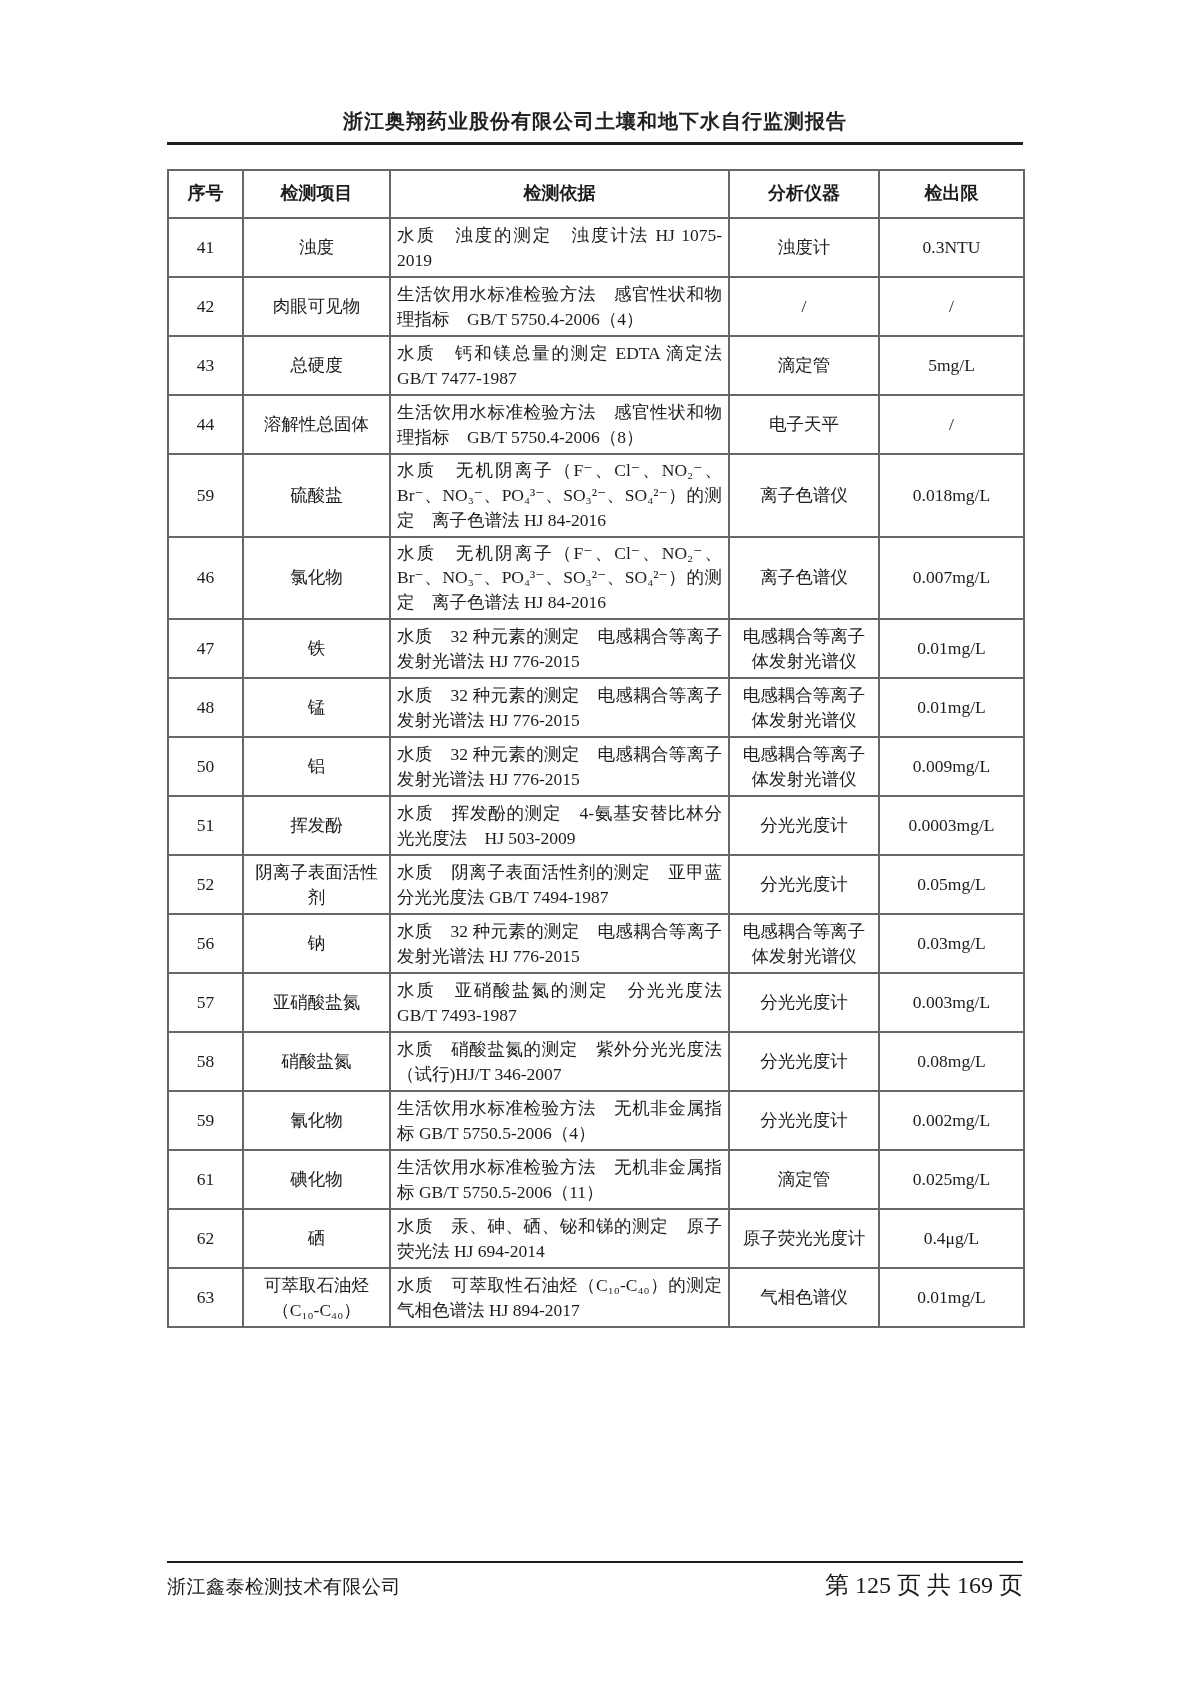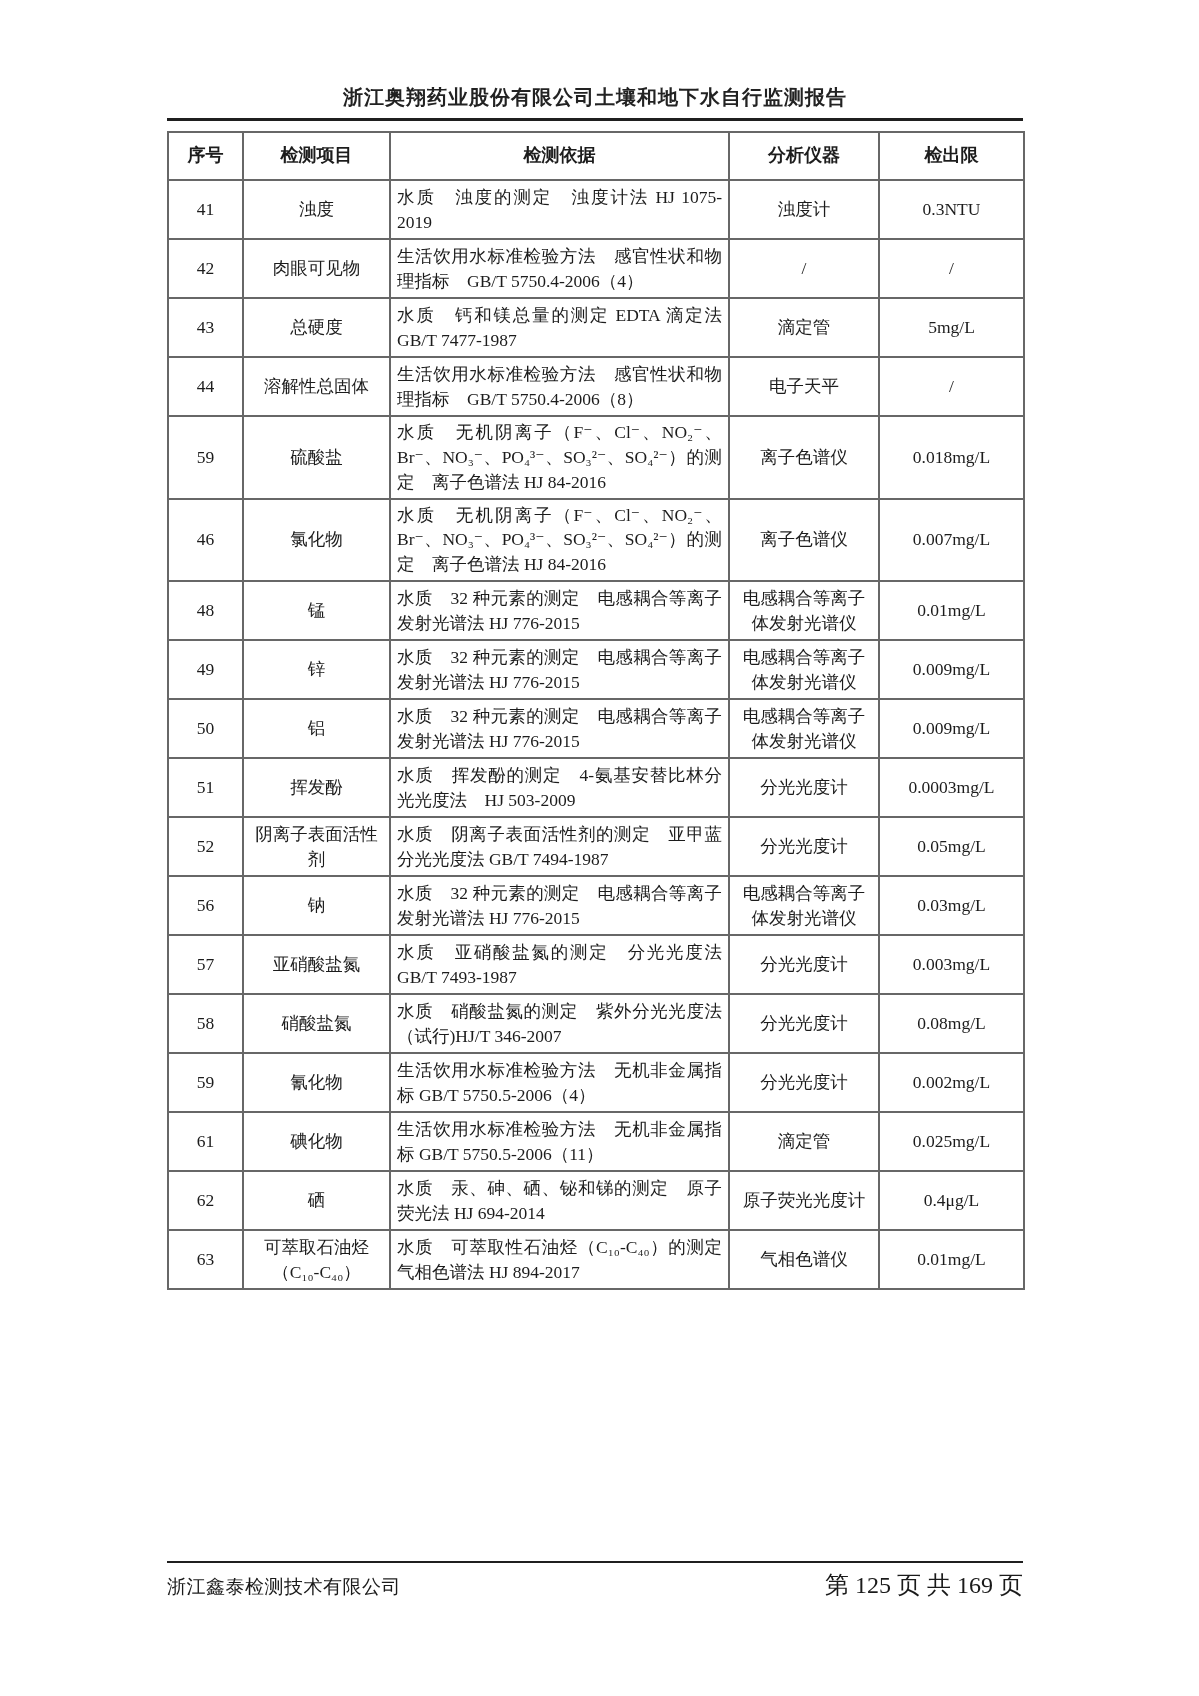--- a/index.html
+++ b/index.html
@@ -6,34 +6,34 @@
   .page{
     position:relative;
     width:1199px;height:1696px;
     background:#ffffff;
     font-family:"Liberation Serif","DejaVu Serif",serif;
     color:#1a1a1a;
     overflow:hidden;
   }
   .content{position:absolute;left:167px;top:0;width:856px;}
   .doc-title{
-    margin-top:84px;
+    margin-top:108px;
     text-align:center;
     font-size:20px;
     font-weight:bold;
     letter-spacing:1px;
     color:#222;
   }
   .header-rule{
     margin-top:7px;
     height:0;
     border-top:3px solid #1f1f1f;
   }
   table.det{
-    margin-top:10px;
+    margin-top:24px;
     border-collapse:collapse;
     width:856px;
     table-layout:fixed;
   }
   table.det th, table.det td{
     border:2px solid #676767;
     vertical-align:middle;
     padding:3px 6px;
     font-size:17.5px;
     line-height:1.42;
@@ -136,32 +136,32 @@
             <td class="c-limit">0.018mg/L</td>
           </tr>
           <tr>
             <td class="c-no">46</td>
             <td class="c-item">氯化物</td>
             <td class="c-basis">水质　无机阴离子（F⁻、Cl⁻、NO₂⁻、Br⁻、NO₃⁻、PO₄³⁻、SO₃²⁻、SO₄²⁻）的测定　离子色谱法 HJ 84-2016</td>
             <td class="c-instr">离子色谱仪</td>
             <td class="c-limit">0.007mg/L</td>
           </tr>
           <tr>
+            <td class="c-no">47</td>
+            <td class="c-item">铁</td>
+            <td class="c-basis">水质　32 种元素的测定　电感耦合等离子发射光谱法 HJ 776-2015</td>
+            <td class="c-instr">电感耦合等离子体发射光谱仪</td>
+            <td class="c-limit">0.01mg/L</td>
+          </tr>
+          <tr>
             <td class="c-no">48</td>
             <td class="c-item">锰</td>
             <td class="c-basis">水质　32 种元素的测定　电感耦合等离子发射光谱法 HJ 776-2015</td>
             <td class="c-instr">电感耦合等离子体发射光谱仪</td>
             <td class="c-limit">0.01mg/L</td>
-          </tr>
-          <tr>
-            <td class="c-no">49</td>
-            <td class="c-item">锌</td>
-            <td class="c-basis">水质　32 种元素的测定　电感耦合等离子发射光谱法 HJ 776-2015</td>
-            <td class="c-instr">电感耦合等离子体发射光谱仪</td>
-            <td class="c-limit">0.009mg/L</td>
           </tr>
           <tr>
             <td class="c-no">50</td>
             <td class="c-item">铝</td>
             <td class="c-basis">水质　32 种元素的测定　电感耦合等离子发射光谱法 HJ 776-2015</td>
             <td class="c-instr">电感耦合等离子体发射光谱仪</td>
             <td class="c-limit">0.009mg/L</td>
           </tr>
           <tr>
             <td class="c-no">51</td>

